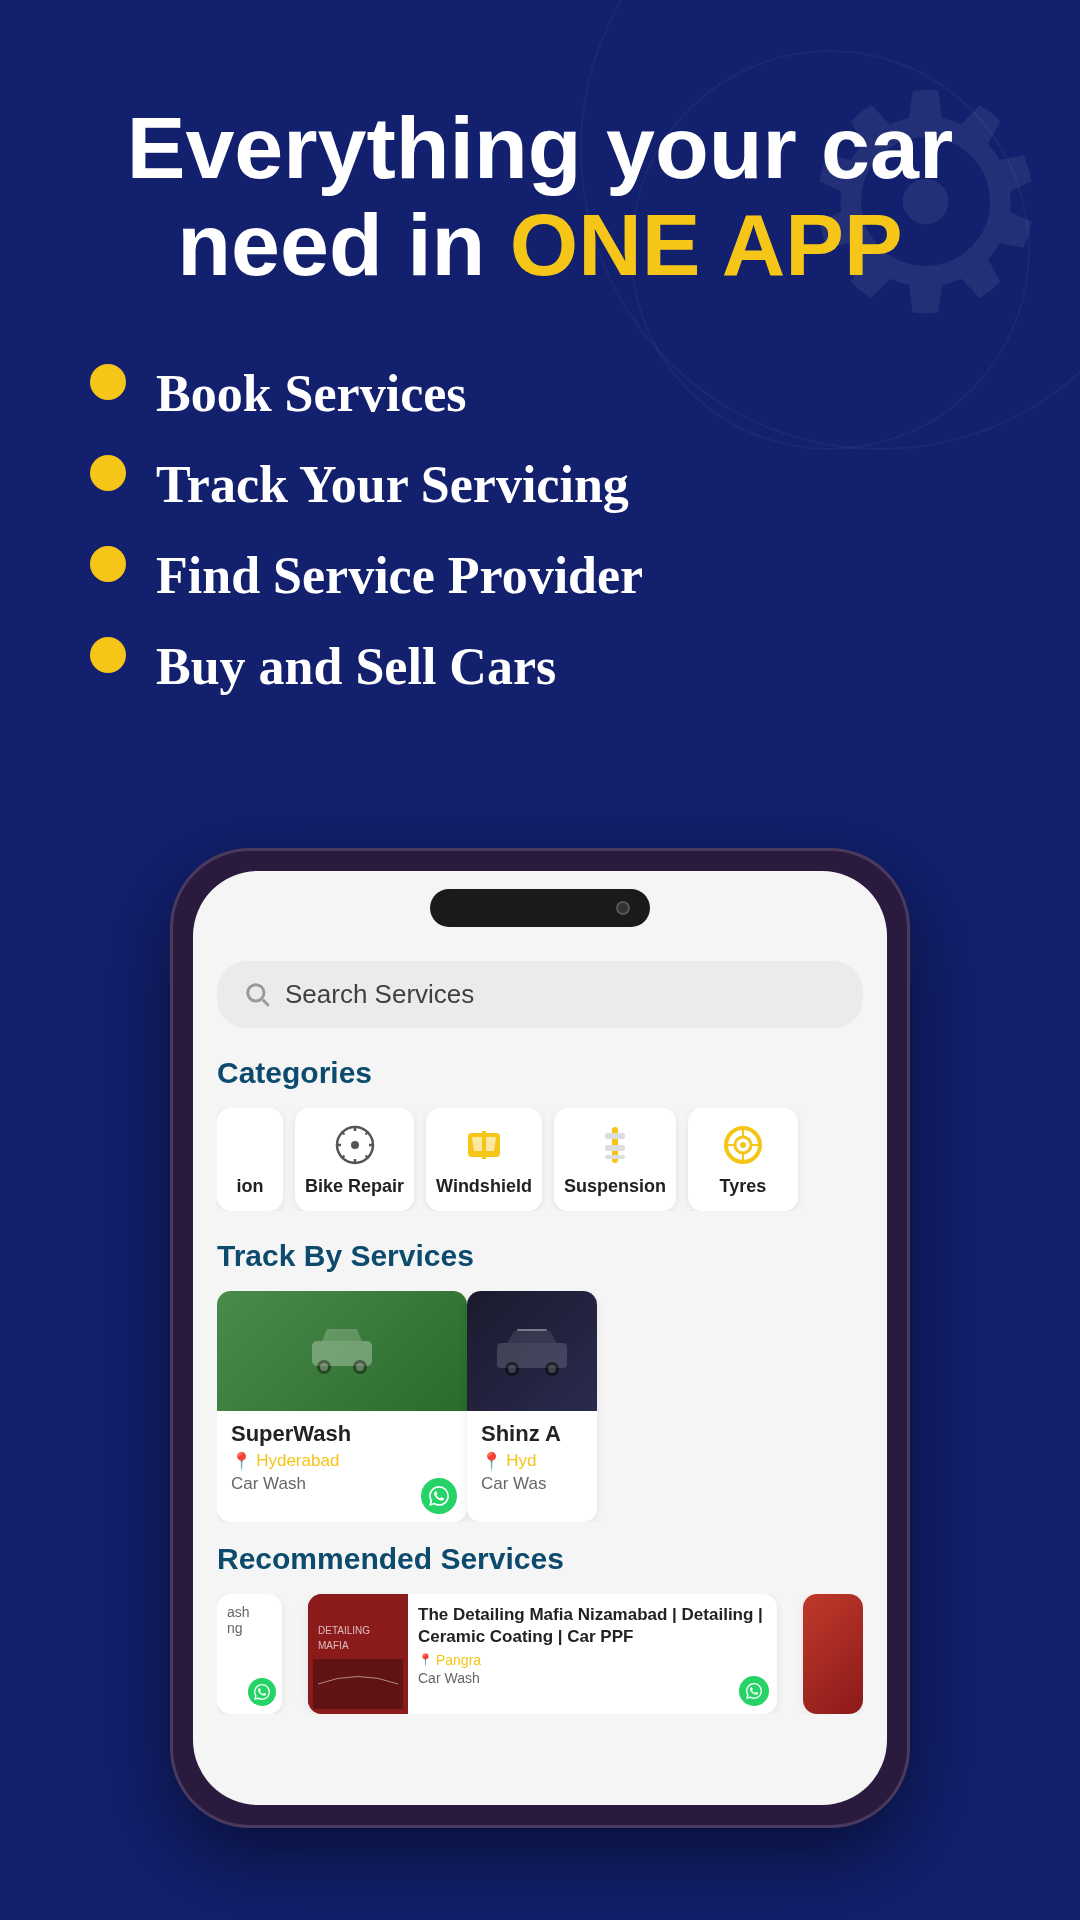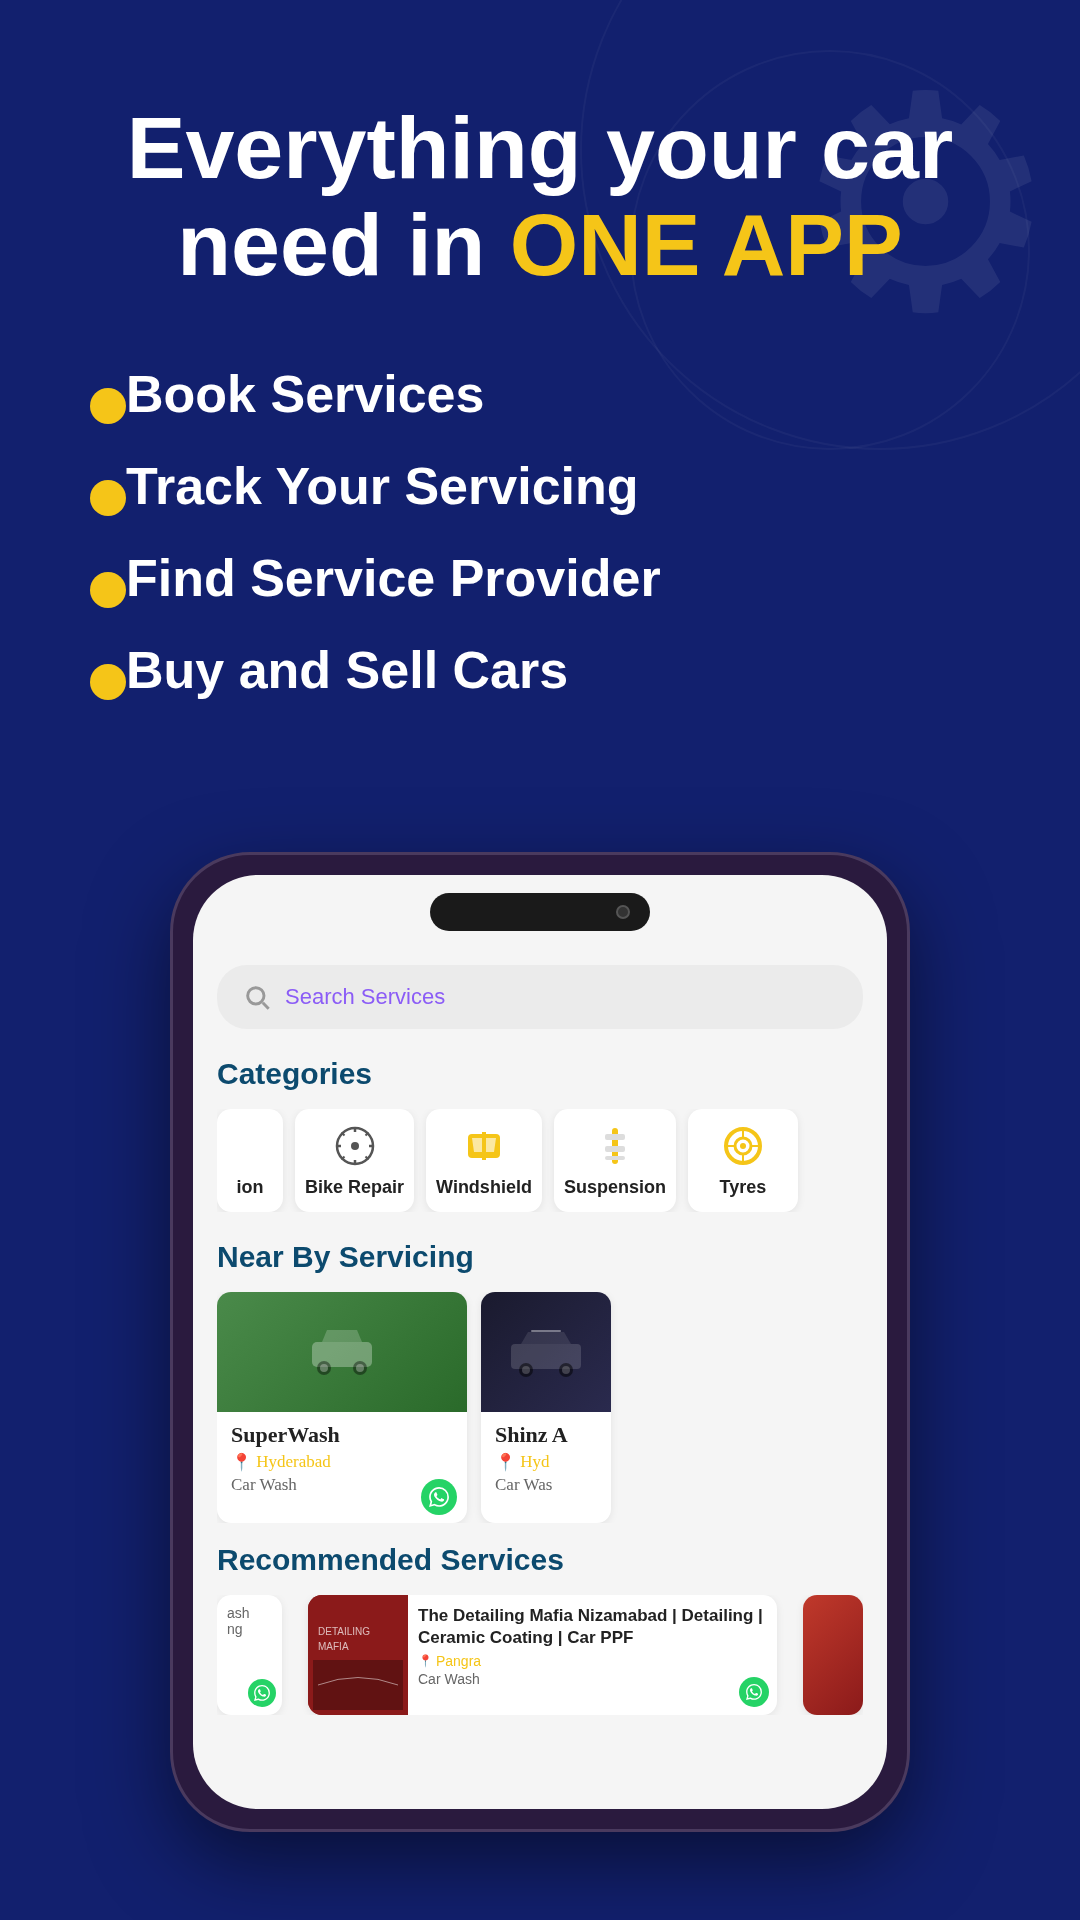--- a/index.html
+++ b/index.html
@@ -63,22 +63,24 @@
       color: #f5c518;
     }
 
     .features-list {
       list-style: none;
       padding: 0 20px;
     }
 
     .feature-item {
       display: flex;
-      align-items: flex-end;
+      align-items: flex-start;
+      gap: 30px;
       margin-bottom: 32px;
+      font-family: Liberation Serif, serif;
     }
 
     .feature-dot {
       width: 36px;
       height: 36px;
       background: #f5c518;
       border-radius: 50%;
       flex-shrink: 0;
     }
 
@@ -158,22 +160,22 @@
       margin-bottom: 28px;
     }
 
     .search-icon-svg {
       width: 28px;
       height: 28px;
       flex-shrink: 0;
     }
 
     .search-placeholder {
-      font-size: 22px;
-      color: #8b5cf6;
+      font-size: 26px;
+      color: #404040;
     }
 
     .section-title {
       font-size: 30px;
       font-weight: 700;
       color: #0c4a6e;
       margin-bottom: 18px;
     }
 
     .categories-row {
@@ -216,23 +218,21 @@
       text-align: center;
       white-space: nowrap;
     }
 
     .nearby-section {
       margin-bottom: 20px;
     }
 
     .nearby-cards {
       display: flex;
-      gap: 14px;
-      overflow: hidden;
-      font-family: Liberation Serif, serif;
+      overflow: hidden;
     }
 
     .service-card {
       background: white;
       border-radius: 14px;
       overflow: hidden;
       min-width: 250px;
       box-shadow: 0 2px 8px rgba(0,0,0,0.08);
       position: relative;
     }
@@ -478,21 +478,21 @@
                 <line x1="3" y1="20" x2="12" y2="20" stroke="#f5c518" stroke-width="2"></line>
                 <line x1="28" y1="20" x2="37" y2="20" stroke="#f5c518" stroke-width="2"></line>
               </svg>
             </div>
             <span class="category-label">Tyres</span>
           </div>
 
         </div>
 
         <div class="nearby-section">
-          <div class="section-title">Near By Servicing</div>
+          <div class="section-title">Track By Services</div>
           <div class="nearby-cards">
 
             <div class="service-card">
               <div class="service-card-img">
                 <div class="car-img-placeholder">
                   <svg width="80" height="60" viewBox="0 0 80 60" fill="none">
                     <rect x="10" y="20" width="60" height="25" rx="5" fill="rgba(255,255,255,0.3)"></rect>
                     <path d="M20 20 L25 8 L55 8 L60 20Z" fill="rgba(255,255,255,0.2)"></path>
                     <circle cx="22" cy="46" r="7" fill="rgba(0,0,0,0.4)"></circle>
                     <circle cx="58" cy="46" r="7" fill="rgba(0,0,0,0.4)"></circle>

